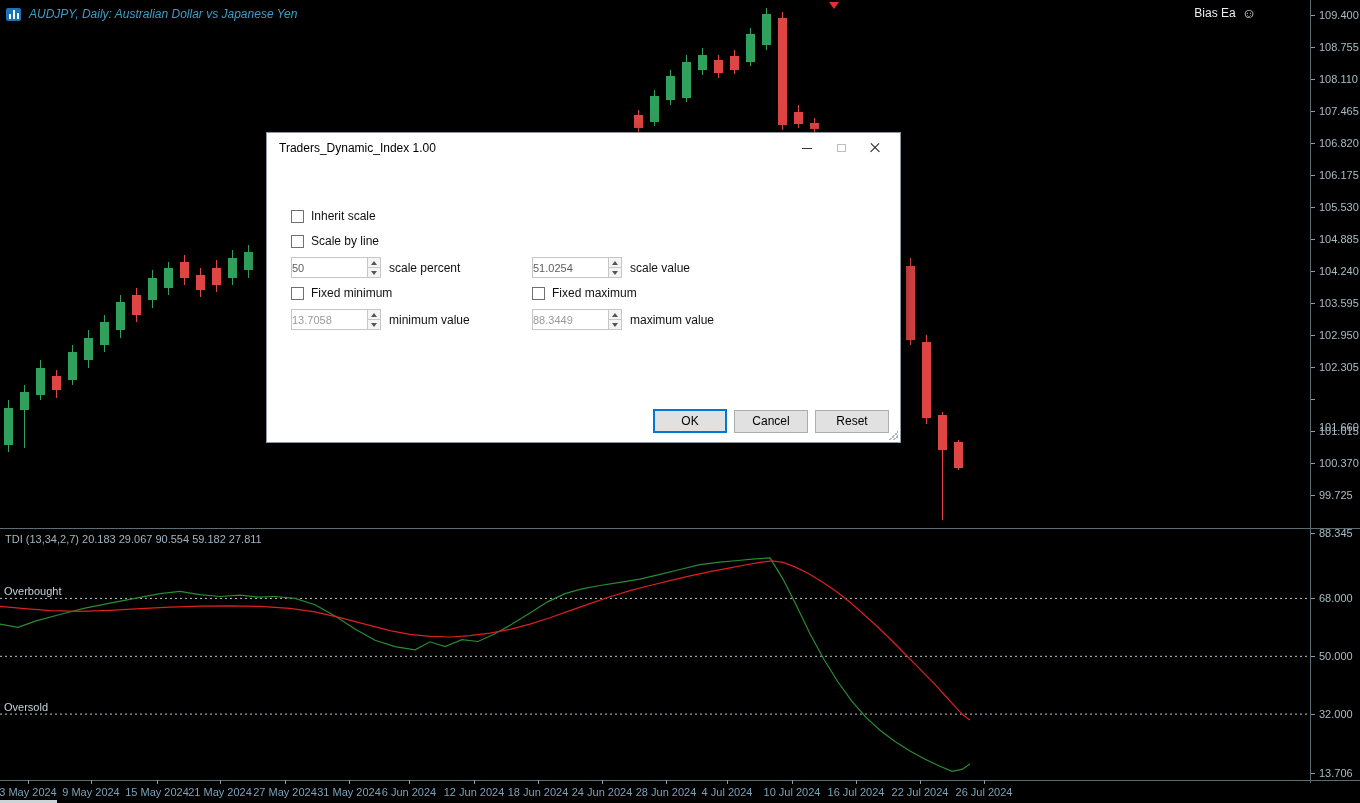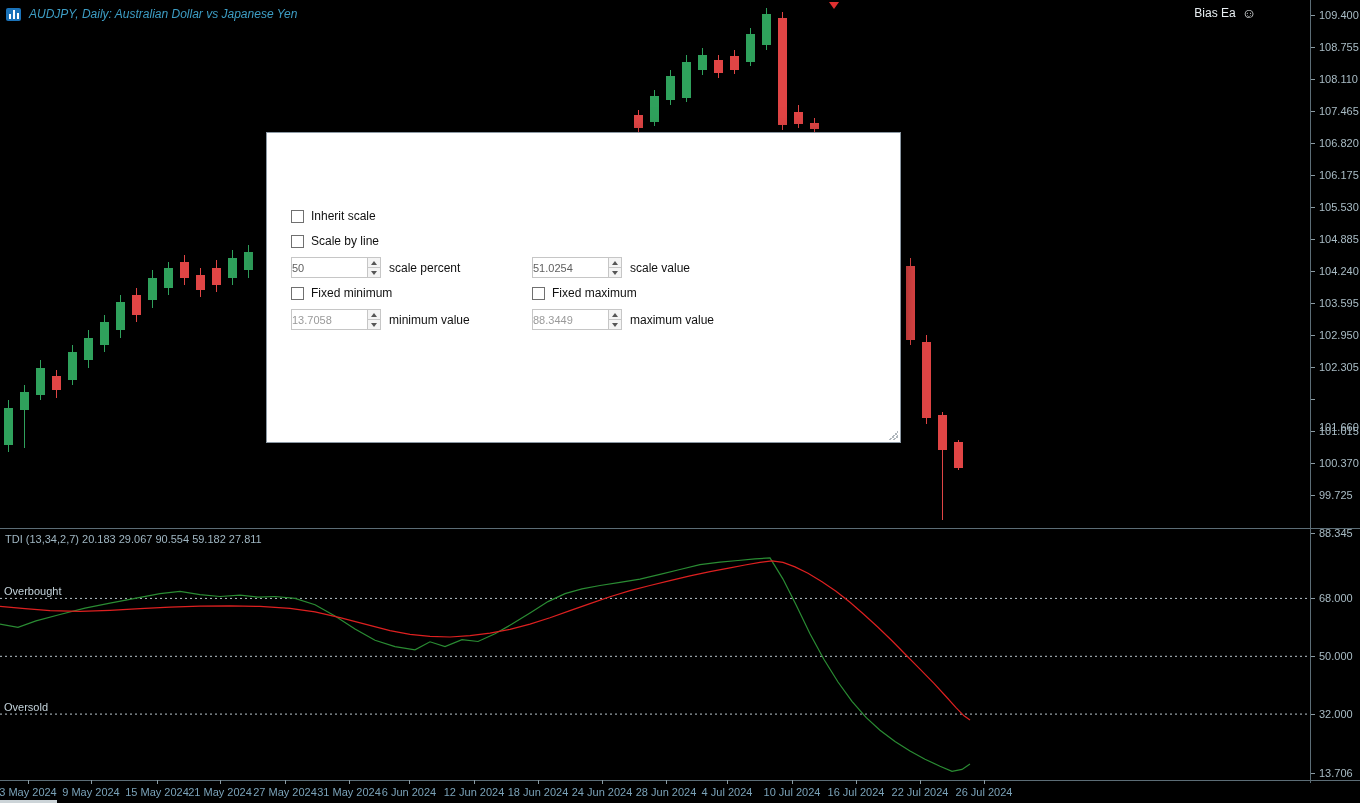--- a/index.html
+++ b/index.html
@@ -257,20 +257,34 @@
       <div class="date-tick" style="left: 856px;"></div>
       <div class="date-label" style="left: 856px;">16 Jul 2024</div>
       <div class="date-tick" style="left: 920px;"></div>
       <div class="date-label" style="left: 920px;">22 Jul 2024</div>
       <div class="date-tick" style="left: 984px;"></div>
       <div class="date-label" style="left: 984px;">26 Jul 2024</div>
     </div>
   <div class="scroll-nub"></div>
 
   <div class="dlg">
+    <div class="dlg-title">
+      <span class="txt">Traders_Dynamic_Index 1.00</span>
+      <span class="win-btns">
+        <span class="win-btn">
+            <span class="glyph-min"></span>
+          </span>
+        <span class="win-btn">
+            <span class="glyph-max"></span>
+          </span>
+        <span class="win-btn">
+            <span class="glyph-close"></span>
+          </span>
+      </span>
+    </div>
 
 
     <div class="cb-row" style="left:24px;top:76px;">
       <span class="cb"></span>
       <span class="cbl">Inherit scale</span>
     </div>
     <div class="cb-row" style="left:24px;top:101px;">
       <span class="cb"></span>
       <span class="cbl">Scale by line</span>
     </div>
@@ -327,16 +341,21 @@
         <span class="sp">
             <i class="tri-up"></i>
           </span>
         <span class="sp">
             <i class="tri-down"></i>
           </span>
       </span>
       <span class="flabel">maximum value</span>
     </div>
 
+    <div class="btn-row">
+      <button class="btn primary">OK</button>
+      <button class="btn">Cancel</button>
+      <button class="btn">Reset</button>
+    </div>
     <div class="grip"></div>
   </div>
 
 </div>
 
 </body></html>

